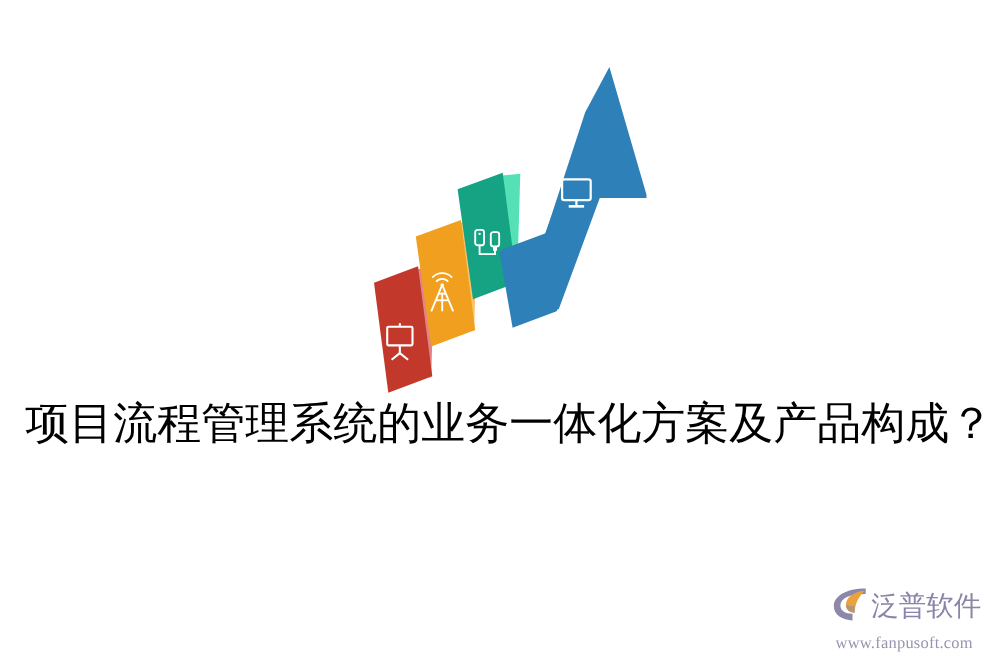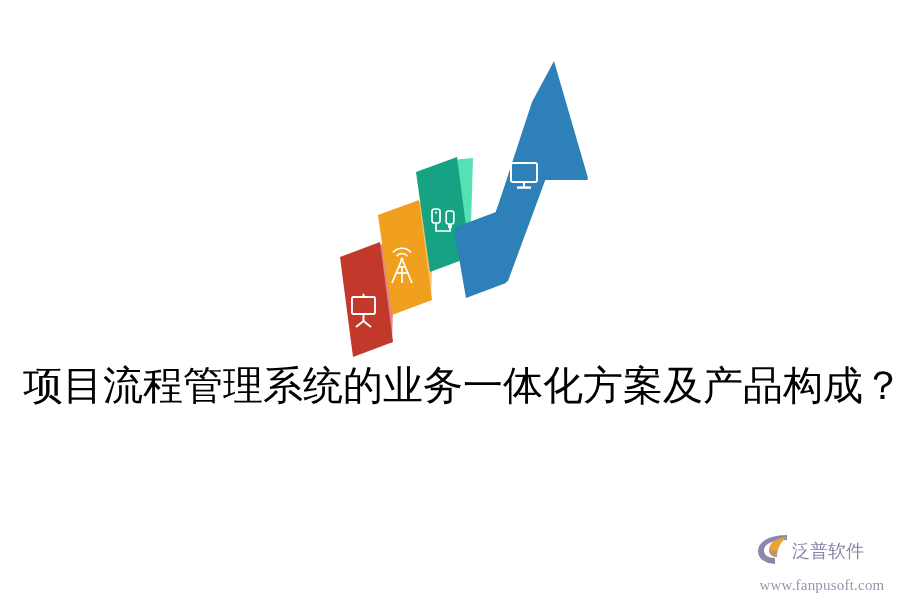--- a/index.html
+++ b/index.html
@@ -68,21 +68,21 @@
   }
   .brand-mark {
     width: 34px;
     height: 34px;
     flex: 0 0 34px;
     margin-right: 2px;
   }
   .brand-mark svg { display: block; width: 34px; height: 34px; }
   .brand-name {
     font-family: "DejaVu Serif", "Liberation Serif", serif;
-    font-size: 18px;
+    font-size: 25px;
     line-height: 30px;
     font-weight: 400;
     color: #8a85a8;
     white-space: nowrap;
     letter-spacing: 0px;
   }
   .brand-url {
     font-family: "Liberation Serif", serif;
     font-size: 15px;
     line-height: 17px;

